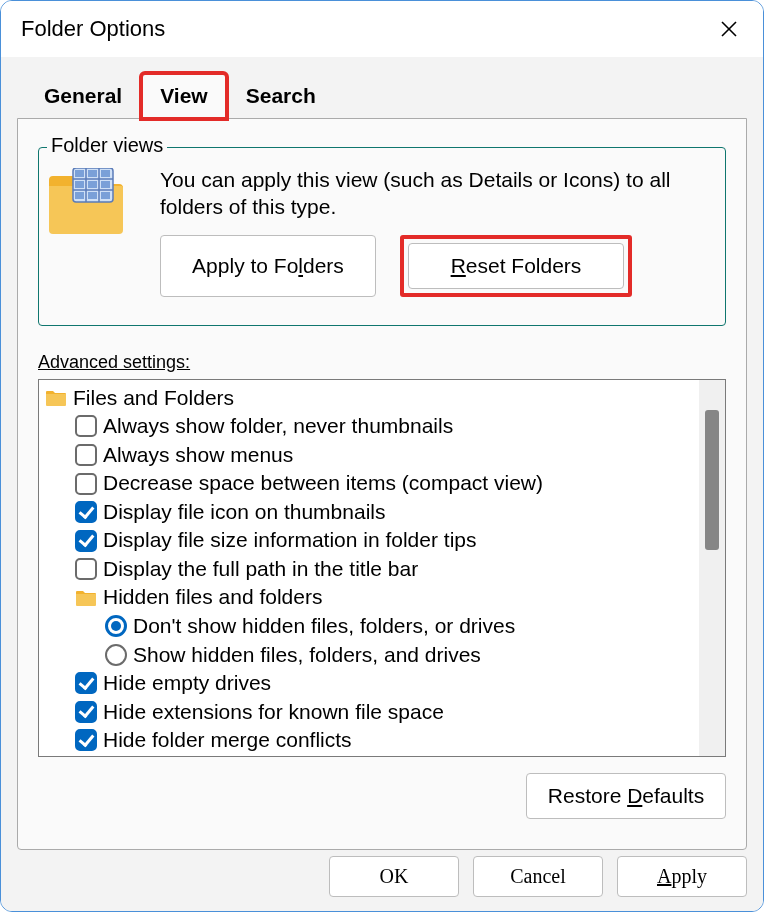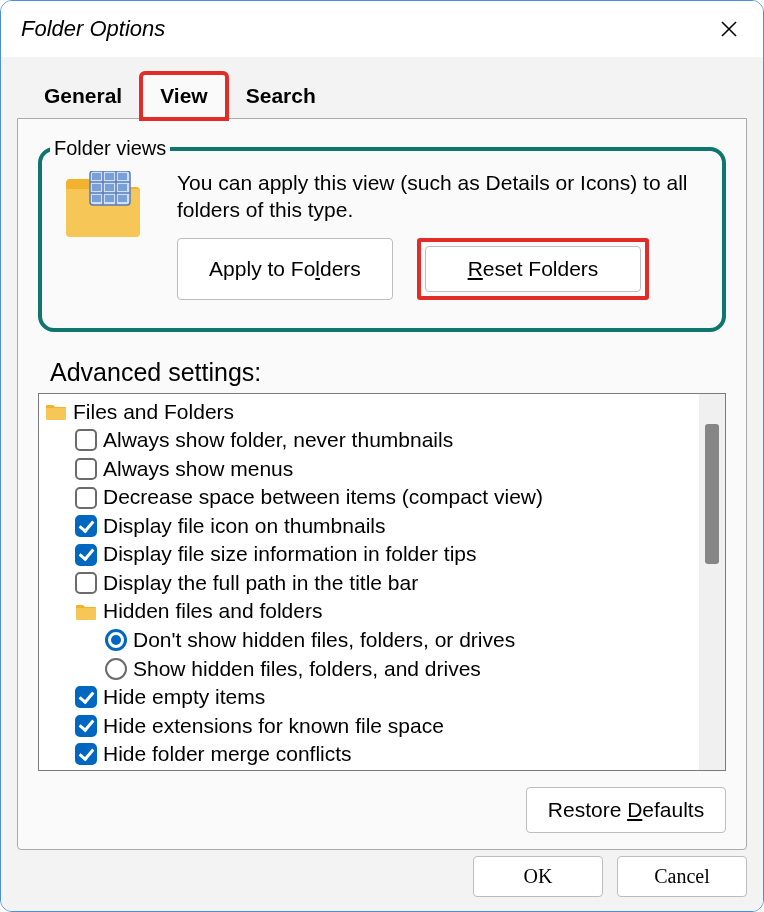--- a/index.html
+++ b/index.html
@@ -22,21 +22,20 @@
     display: flex;
     align-items: center;
     justify-content: space-between;
     padding: 12px 20px 12px 20px;
     height: 56px;
     background: #fff;
   }
   .titlebar .title {
     font-size: 22px;
     font-weight: 400;
-    font-style: italic;
   }
   .close-btn {
     width: 28px; height: 28px;
     display: flex; align-items: center; justify-content: center;
     cursor: pointer;
   }
   .body-area {
     background: #f3f3f3;
     position: absolute;
     top: 56px; left: 0; right: 0; bottom: 0;
@@ -71,24 +70,24 @@
     background: #fafafa;
     border: 1px solid #aaa;
     margin-top: -1px;
     height: 732px;
     padding: 20px 20px 10px 20px;
     position: relative;
     border-radius: 0 0 4px 4px;
   }
 
   .groupbox {
-    border: 4px solid #0f766e;
-    border-radius: 16px;
+    border: 1px solid #0f766e;
+    border-radius: 4px;
     margin-top: 8px;
-    padding: 18px 18px 28px 20px;
+    padding: 18px 18px 28px 6px;
     position: relative;
   }
   .groupbox .legend {
     position: absolute;
     top: -14px; left: 8px;
     padding: 0 4px;
     background: #fafafa;
     font-size: 20px;
   }
   .folderviews-row {
@@ -118,22 +117,23 @@
   }
   .winbtn.small { min-width: 130px; padding: 8px 10px; font-size: 20px; }
   .highlight-box {
     border: 4px solid #e32b28;
     border-radius: 3px;
     padding: 4px;
     display: inline-block;
   }
 
   .adv-label {
-    font-size: 25px;
-    margin: 26px 0 6px 12px;
+    font-size: 18px;
+    margin: 26px 0 6px 0;
+    text-decoration: underline;
   }
   .tree-container {
     background: #fff;
     border: 1px solid #7a7a7a;
     height: 378px;
     position: relative;
     display: flex;
   }
   .tree-scroll {
     overflow-y: hidden;
@@ -347,21 +347,21 @@
             <span class="rad selected"></span>
             <span>Don't show hidden files, folders, or drives</span>
           </div>
           <div class="tree-row indent2">
             <span class="rad"></span>
             <span>Show hidden files, folders, and drives</span>
           </div>
 
           <div class="tree-row indent1">
             <span class="chk checked"></span>
-            <span>Hide empty items</span>
+            <span>Hide empty drives</span>
           </div>
           <div class="tree-row indent1">
             <span class="chk checked"></span>
             <span>Hide extensions for known file space</span>
           </div>
           <div class="tree-row indent1">
             <span class="chk checked"></span>
             <span>Hide folder merge conflicts</span>
           </div>
 
@@ -373,16 +373,17 @@
 
       <div class="restore-row">
         <button class="winbtn" style="min-width:200px">Restore <u class="hotkey">D</u>efaults</button>
       </div>
 
     </div>
 
     <div class="bottom-buttons">
       <button class="winbtn small">OK</button>
       <button class="winbtn small">Cancel</button>
+      <button class="winbtn small"><u class="hotkey">A</u>pply</button>
     </div>
 
   </div>
 </div>
 
 </body></html>

